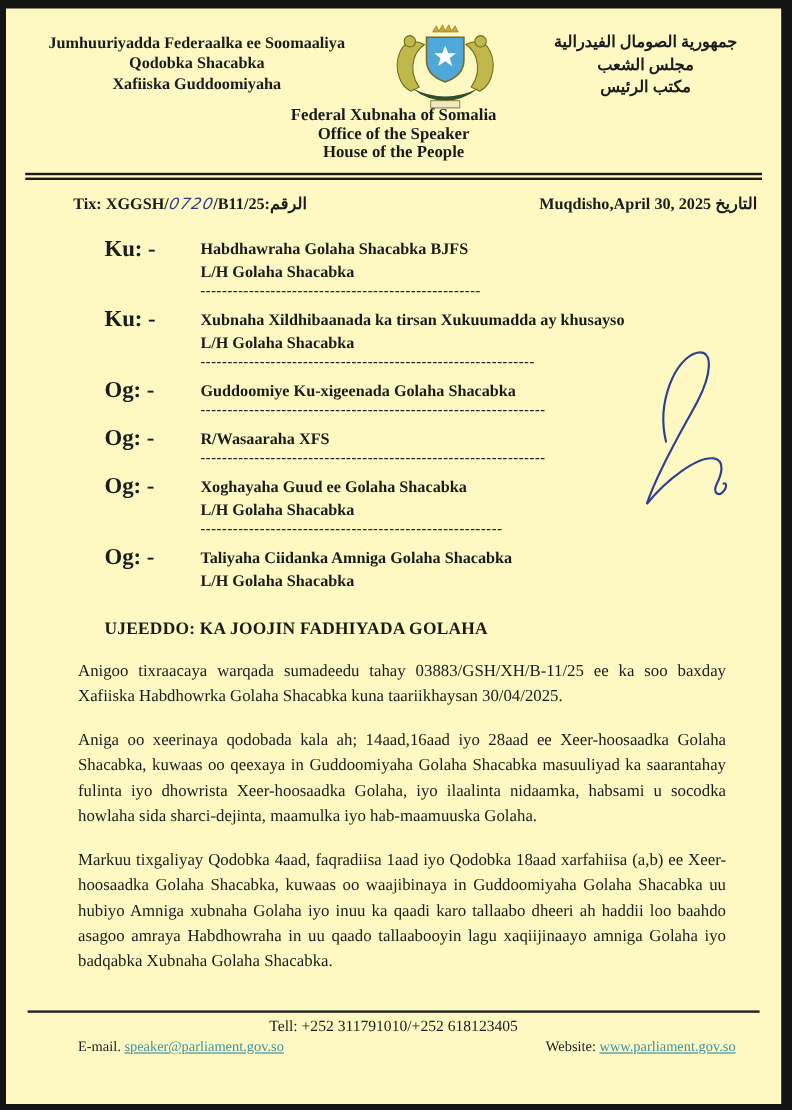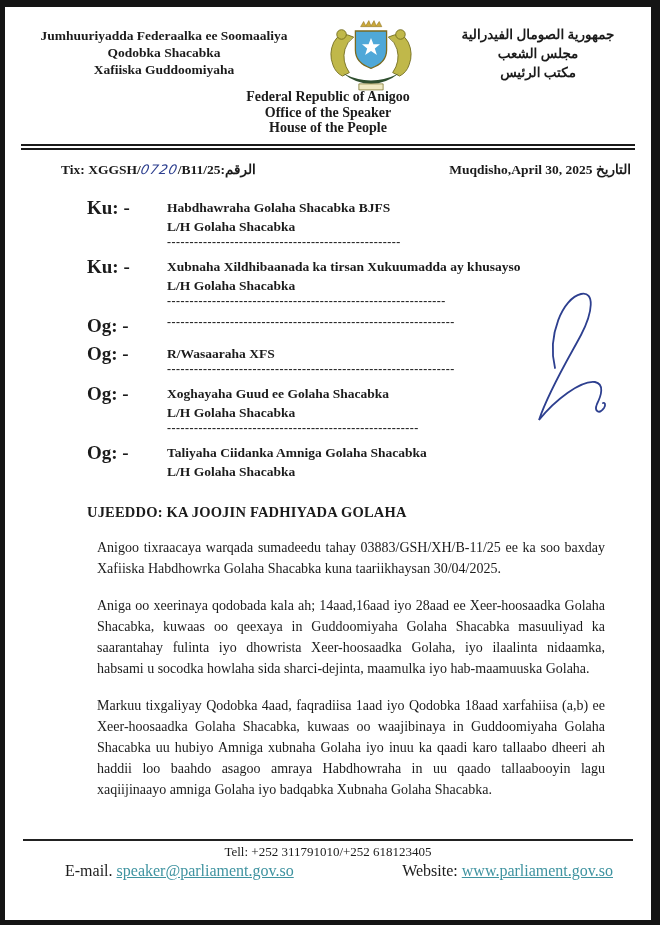--- a/index.html
+++ b/index.html
@@ -1,20 +1,20 @@
 <!DOCTYPE html>
 <html><head>
 <meta charset="utf-8">
 <style>
   html,body{margin:0;padding:0;background:#2a2a2a;}
   .page{
     position:relative;
     width:660px;height:925px;
     box-sizing:border-box;
-    background:#ffffff;
+    background:#fef9c3;
     border-style:solid;border-color:#141414;
     border-width:7px 9px 5px 5px;
     font-family:"Liberation Serif", serif;
     color:#1b1b1b;
     display:flex;flex-direction:column;
     overflow:hidden;
   }
   
   .header{display:flex;justify-content:space-between;align-items:flex-start;
     padding:12px 24px 0 30px;}
@@ -31,29 +31,29 @@
   .ar{direction:rtl;unicode-bidi:isolate;}
   
   .recipients{margin:20px 24px 0 82px;}
   .recipient-row{display:flex;margin-bottom:9px;}
   .recipient-label{width:80px;flex:none;font-weight:bold;font-size:19px;line-height:19px;}
   .recipient-content{font-weight:bold;font-size:13.5px;line-height:19px;}
   .recipient-sep{font-size:12px;line-height:11px;letter-spacing:0.5px;font-weight:bold;color:#222;
     white-space:nowrap;overflow:hidden;margin-top:1px;}
   
   .subject{margin:14px 46px 0 82px;font-weight:bold;font-size:14.5px;letter-spacing:0.2px;}
-  .body-para{margin:16px 0 0 0;padding:0 46px 0 92px;text-align:justify;
+  .body-para{margin:16px 0 0 0;padding:0 46px 0 60px;text-align:justify;
     font-size:14px;line-height:21px;}
   
   .signature{position:absolute;top:283px;left:528px;width:84px;height:140px;pointer-events:none;}
   
   .footer{margin-top:auto;padding-bottom:40px;}
   .f-rule{border-top:2px solid #222;margin:0 18px;}
   .f-tel{text-align:center;font-size:13px;margin-top:3px;}
-  .f-links{display:flex;justify-content:space-between;padding:2px 38px 0 60px;font-size:16px;}
+  .f-links{display:flex;justify-content:space-between;padding:2px 38px 0 60px;font-size:12px;}
   .link{text-decoration:underline;cursor:pointer;}
 </style>
 </head>
 <body>
 
 <div class="page">
 
   <div class="header">
     <div class="h-left" id="h-somali">
         <div>Jumhuuriyadda Federaalka ee Soomaaliya</div>
@@ -75,21 +75,21 @@
         <path id="em-ribbon" d="M46 74 h28 v7 h-28 z" fill="#efe9c2" stroke="#6f691c" stroke-width="0.8"></path>
       </svg>
     </div>
     <div class="h-right ar" id="h-arabic">
         <div>جمهورية الصومال الفيدرالية</div>
         <div>مجلس الشعب</div>
         <div>مكتب الرئيس</div>
       </div>
   </div>
   <div class="h-english" id="h-english">
-      <div>Federal Republic of Anigoo</div>
+      <div>Federal Xubnaha of Somalia</div>
       <div>Office of the Speaker</div>
       <div>House of the People</div>
     </div>
 
   <div class="rule-double"></div>
 
   <div class="ref-row">
     <div>
       <span>Tix: XGGSH/</span><span class="hand-number">0720</span><span>/B11/25:</span><span class="ar">الرقم</span>
     </div>
@@ -112,20 +112,21 @@
         <div class="recipient-label">Ku: -</div>
         <div class="recipient-content">
           <div>Xubnaha Xildhibaanada ka tirsan Xukuumadda ay khusayso</div>
           <div>L/H Golaha Shacabka</div>
           <div class="recipient-sep">--------------------------------------------------------------</div>
         </div>
       </div>
       <div class="recipient-row">
         <div class="recipient-label">Og: -</div>
         <div class="recipient-content">
+          <div>Guddoomiye Ku-xigeenada Golaha Shacabka</div>
           <div class="recipient-sep">----------------------------------------------------------------</div>
         </div>
       </div>
       <div class="recipient-row">
         <div class="recipient-label">Og: -</div>
         <div class="recipient-content">
           <div>R/Wasaaraha XFS</div>
           <div class="recipient-sep">----------------------------------------------------------------</div>
         </div>
       </div>

